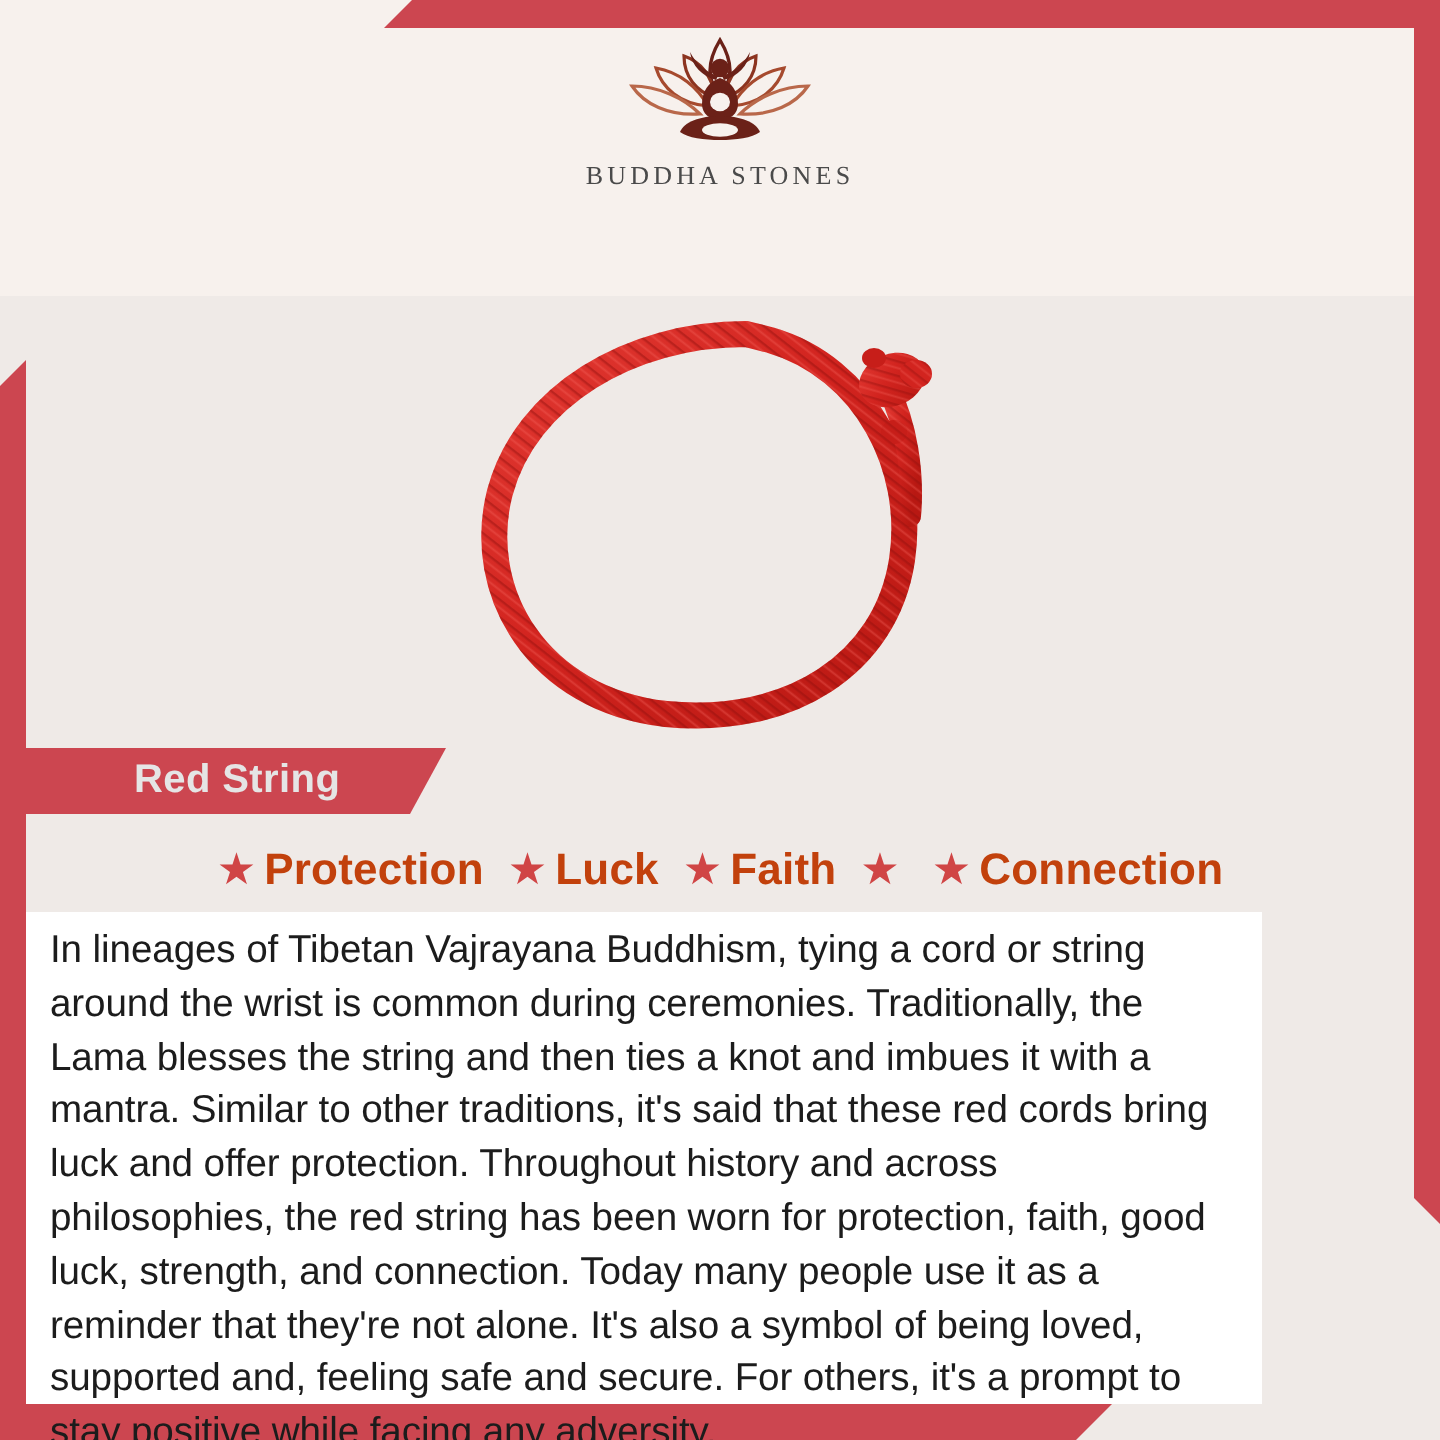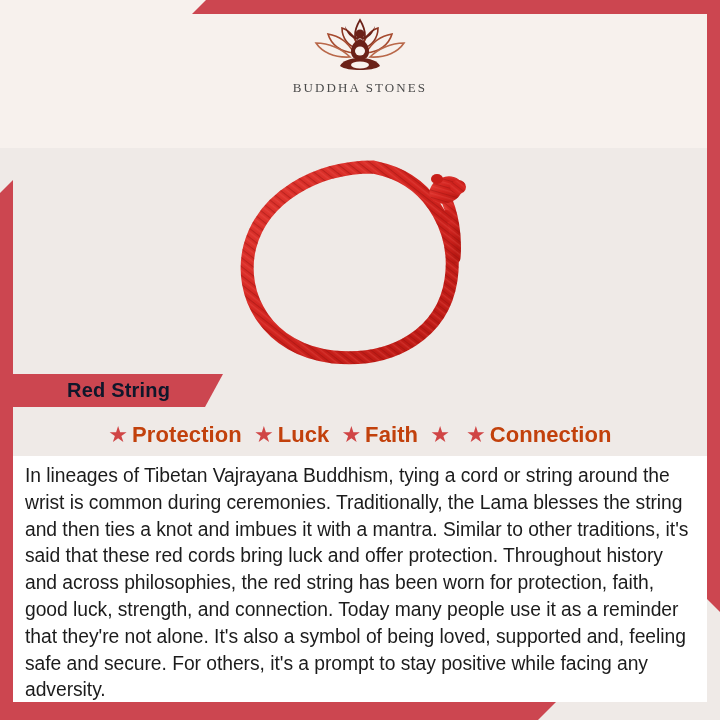--- a/index.html
+++ b/index.html
@@ -79,21 +79,21 @@
 
   
   .label-banner {
     position:absolute; left:13px; top:374px; width:210px; height:33px;
     background:#cc4650;
     clip-path:polygon(0 0, 100% 0, calc(100% - 18px) 100%, 0 100%);
     display:flex; align-items:center;
   }
   .label-banner .label-text {
     font-family:"Liberation Sans Narrow","Liberation Sans", sans-serif;
-    font-weight:bold; font-size:20px; color:#0f172a;
+    font-weight:bold; font-size:20px; color:#e5e5e5;
     padding-left:54px; letter-spacing:0.2px; white-space:nowrap;
   }
 
   
   .benefits {
     position:absolute; left:13px; top:418px; width:694px; height:34px;
     display:flex; align-items:center; justify-content:center;
     gap:0px;
   }
   .benefit {
@@ -105,21 +105,21 @@
     margin-right:4px; display:inline-block;
   }
   .benefit .btext {
     font-family:"Liberation Sans Narrow","Liberation Sans", sans-serif;
     font-weight:bold; font-size:22px; color:#c2410c;
     letter-spacing:0.1px;
   }
 
   
   .paragraph {
-    position:absolute; left:13px; top:456px; width:694px; height:246px;
+    position:absolute; left:13px; top:456px; width:618px; height:246px;
     background:#ffffff;
     padding:6px 14px 0 12px;
   }
   .paragraph p {
     font-family:"Liberation Sans Narrow","Liberation Sans", sans-serif;
     font-size:19.4px; line-height:26.8px; color:#1c1c1c;
     text-align:left; letter-spacing:-0.05px;
     transform:scaleX(0.995); transform-origin:left top;
   }
 </style>

